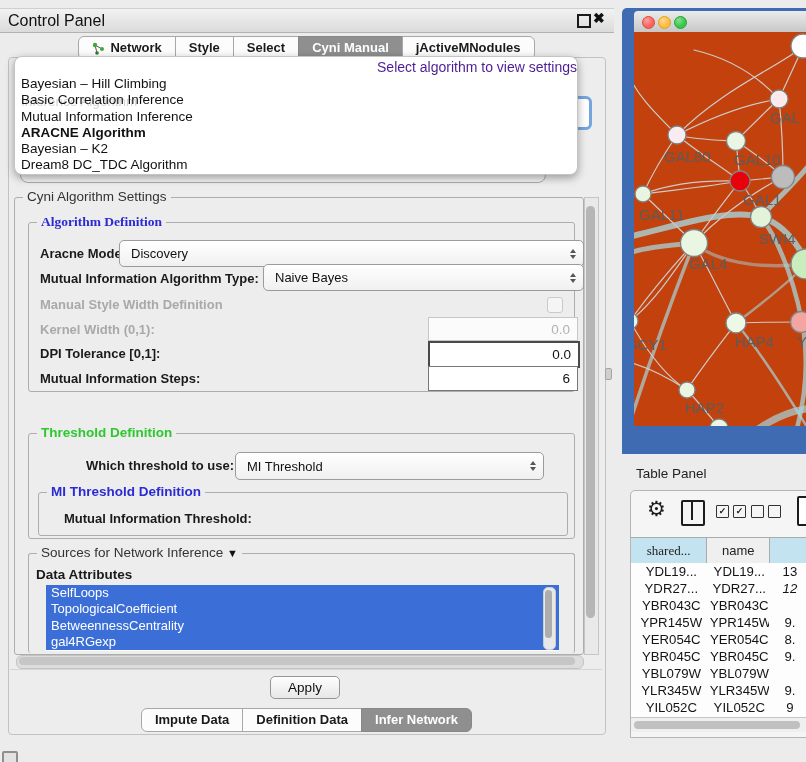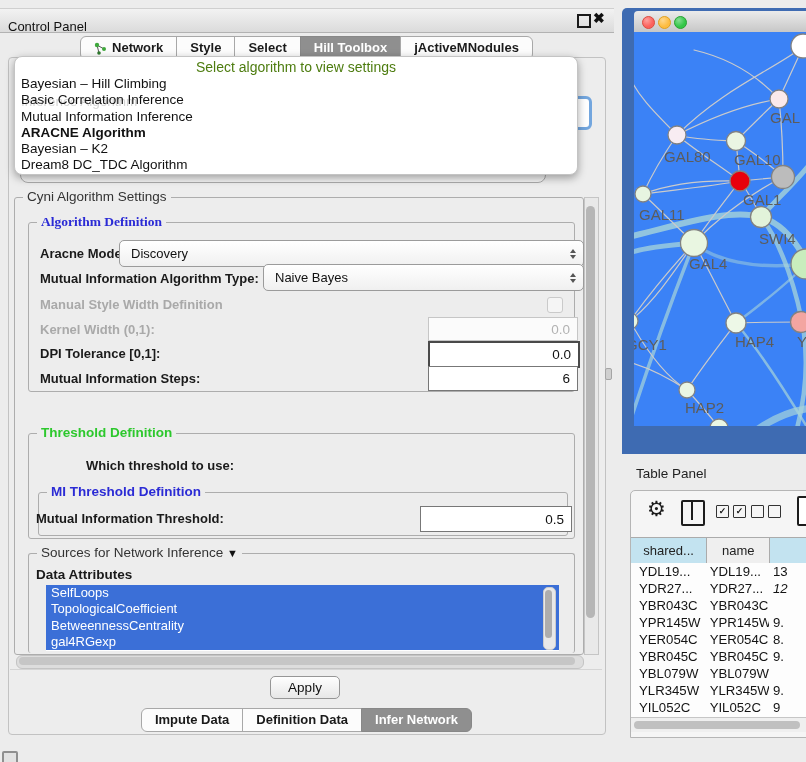--- a/index.html
+++ b/index.html
@@ -3,34 +3,34 @@
 <meta charset="utf-8">
 <style>
   html,body{margin:0;padding:0;}
   body{width:806px;height:762px;position:relative;overflow:hidden;background:#ECECEC;
        font-family:"Liberation Sans",sans-serif;-webkit-font-smoothing:antialiased;}
   .abs{position:absolute;}
   
   #control-panel{left:0;top:8px;width:614px;height:726px;}
   .cp-titlebar{left:0;top:0;width:614px;height:23px;background:linear-gradient(#F2F2F2,#DBDBDB);
     border-top:1px solid #CFCFCF;border-bottom:1px solid #B2B2B2;}
-  .cp-title{left:8px;top:10px;font-size:13px;color:#111;text-align:right;}
+  .cp-title{left:8px;top:3px;font-size:16px;color:#111;text-align:right;}
   .float-btn{left:577px;top:5px;width:10px;height:10px;border:2px solid #1A1A1A;background:transparent;}
   .close-btn{left:593px;top:1px;font-size:14px;font-weight:bold;color:#111;}
   #top-tabs{left:0;top:28px;width:614px;display:flex;justify-content:center;}
   .tab{height:22px;line-height:22px;padding:0 13px;background:#FCFCFC;border:1px solid #A8A8A8;
     margin-left:-1px;font-size:13px;font-weight:bold;color:#1A1A1A;display:flex;align-items:center;gap:5px;}
   .tab:first-child{border-radius:6px 0 0 6px;}
   .tab:last-child{border-radius:0 6px 6px 0;}
   .tab.selected{background:#8F8F8F;color:#FFF;border-color:#888;}
   #cp-body{left:8px;top:49px;width:596px;height:676px;background:#EDEDED;border:1px solid #C2C2C2;border-radius:4px;}
   
   #algo-dropdown{left:14px;top:48px;width:562px;height:117px;background:#FFF;border:1px solid #C4C4C4;
     border-radius:8px;box-shadow:0 3px 9px rgba(0,0,0,.35);z-index:10;overflow:hidden;}
-  .algo-prompt{width:100%;text-align:center;margin-top:2px;font-size:14px;color:#4d7c0f;position:relative;z-index:2;}
+  .algo-prompt{width:100%;text-align:right;margin-top:2px;font-size:14px;color:#4c1d95;position:relative;z-index:2;}
   #algo-list{position:absolute;left:4px;top:19px;right:4px;z-index:2;}
   .algo-item{height:16.3px;line-height:16.3px;font-size:13.5px;color:#111;padding-left:2px;white-space:nowrap;}
   .algo-item.bold{font-weight:bold;}
   .ghost-text{left:6px;top:37px;font-size:13.5px;color:#ABABAB;opacity:.5;z-index:1;}
   .ghost-combo-right{left:556px;top:88px;width:30px;height:28px;border-radius:6px;border:3px solid #73A6DE;background:#FFF;z-index:5;}
   .ghost-combo-bottom{left:20px;top:140px;width:524px;height:33px;border-radius:8px;border:1.5px solid #ABABAB;background:#F4F4F4;z-index:5;}
   .ghost-combo-bottom span{position:absolute;left:12px;bottom:9px;font-size:13.5px;color:#CDCDCD;}
   
   .grp{position:absolute;border:1px solid #ADADAD;border-radius:3px;}
   .legend{position:absolute;top:-9px;left:8px;background:#EDEDED;padding:0 4px;font-size:13.5px;color:#333;white-space:nowrap;}
@@ -63,38 +63,38 @@
   .sep{left:10px;top:661px;width:592px;border-top:1px solid #D5D5D5;}
   #apply-btn{left:270px;top:668px;width:68px;height:21px;border:1px solid #969696;border-radius:5px;
     background:linear-gradient(#FEFEFE,#E7E7E7);font-size:13.5px;color:#111;display:flex;align-items:center;justify-content:center;}
   #bottom-tabs{left:0;top:700px;width:614px;display:flex;justify-content:center;}
   
   #network-window{left:622px;top:8px;width:184px;height:446px;background:#3E6BB2;border-top-left-radius:5px;}
   .net-titlebar{left:12px;top:3px;width:172px;height:21px;background:linear-gradient(#EBEBEB,#C7C7C7);
     border-bottom:1px solid #8E8E8E;border-top-left-radius:4px;}
   #traffic{position:absolute;left:8px;top:5px;display:flex;gap:3px;}
   .light{width:11px;height:11px;border-radius:50%;}
-  #net-canvas{left:12px;top:24px;width:172px;height:394px;background:#3b82f6;overflow:hidden;}
+  #net-canvas{left:12px;top:24px;width:172px;height:394px;background:#c2410c;overflow:hidden;}
   
   #table-title{left:636px;top:466px;font-size:13.5px;color:#222;}
   #table-panel{left:630px;top:490px;width:176px;height:246px;background:#F5F5F5;border:1px solid #B5B5B5;
     border-top-left-radius:5px;overflow:hidden;}
   .tp-toolbar{left:0;top:0;width:176px;height:46px;}
   .gear{left:16px;top:6px;font-size:21px;color:#1C1C1C;}
   .split-icon{left:50px;top:9px;width:20px;height:22px;border:2px solid #1C1C1C;border-radius:2px;}
   .split-icon i{position:absolute;left:8px;top:0;width:2px;height:18px;background:#1C1C1C;display:block;}
   .cbpair{position:absolute;display:flex;gap:4px;}
   .cb{width:11px;height:11px;border:1.5px solid #333;border-radius:1px;font-size:9px;line-height:10px;
       text-align:center;color:#111;font-weight:bold;}
   .page-icon{left:166px;top:5px;width:16px;height:26px;border:2px solid #1C1C1C;border-radius:2px;background:#FFF;}
   #tbl-head{position:absolute;left:0;top:46px;width:176px;height:26px;display:flex;border-top:1px solid #ABABAB;border-bottom:1px solid #ABABAB;}
   .hcell{height:26px;line-height:25px;text-align:center;font-size:13px;color:#222;border-right:1px solid #ABABAB;background:#EFEFEF;overflow:hidden;}
   .hcell.hl{background:#C3E3F0;}
   #tbl-body{position:absolute;left:0;top:72px;width:176px;height:154px;background:#FDFDFD;}
-  .trow{display:flex;height:17px;}
+  .trow{display:flex;height:17px;text-align:center;}
   .tcell{font-size:13.2px;color:#141414;line-height:17px;white-space:nowrap;overflow:hidden;}
   .hscroll2{position:absolute;left:0;top:226px;width:176px;height:14px;background:#EFEFEF;border-top:1px solid #C6C6C6;}
   .hthumb2{position:absolute;left:3px;top:3px;width:166px;height:8px;background:#C0C0C0;border-radius:4px;}
   .splitter-dot{left:605px;top:368px;width:5px;height:10px;background:#CFCFCF;border:1px solid #A5A5A5;border-radius:2px;}
   #corner-icon{left:2px;top:751px;width:12px;height:12px;border:2px solid #8F8F8F;border-radius:2px;background:#E2E2E2;}
 </style>
 </head>
 <body>
 
 <div class="abs" id="control-panel">
@@ -115,21 +115,21 @@
         </svg>
         <span>Network</span>
       </div>
       <div class="tab">
         <span>Style</span>
       </div>
       <div class="tab">
         <span>Select</span>
       </div>
       <div class="tab selected">
-        <span>Hill Toolbox</span>
+        <span>Cyni Manual</span>
       </div>
       <div class="tab">
         <span>jActiveMNodules</span>
       </div>
     </div>
 
   <div class="abs" id="cp-body"></div>
 
   <div class="abs ghost-combo-right"></div>
   <div class="abs ghost-combo-bottom">
@@ -182,25 +182,31 @@
   <div class="lbl" style="left:40px;top:338px;">DPI Tolerance [0,1]:</div>
   <div class="field strong" style="left:428px;top:333px;width:141px;height:23px;">0.0</div>
   <div class="lbl" style="left:40px;top:363px;">Mutual Information Steps:</div>
   <div class="field" style="left:428px;top:358px;width:141px;height:23px;">6</div>
 
 
   <div class="grp" style="left:28px;top:425px;width:545px;height:104px;">
     <span class="legend green">Threshold Definition</span>
   </div>
   <div class="lbl" style="left:86px;top:450px;">Which threshold to use:</div>
+  <div class="combo" style="left:235px;top:444px;width:296px;height:26px;">
+    <span>MI Threshold</span>
+    <span class="stepper">
+        <i class="tri-up"></i>
+        <i class="tri-down"></i>
+      </span>
+  </div>
   <div class="grp" style="left:38px;top:484px;width:528px;height:42px;">
     <span class="legend blue">MI Threshold Definition</span>
   </div>
-  <div class="lbl" style="left:36px;top:503px;">Mutual Information Threshold:</div>
-  <div class="field" style="left:420px;top:498px;width:143px;height:24px;">0.5</div>
+  <div class="lbl" style="left:64px;top:503px;">Mutual Information Threshold:</div>
 
   <div class="grp" style="left:28px;top:545px;width:545px;height:99px;border-bottom:none;">
     <span class="legend">
       <span>Sources for Network Inference</span>
       <span class="tri-downchar"> ▼</span>
     </span>
   </div>
   <div class="lbl" id="attr-label" style="left:36px;top:559px;">Data Attributes</div>
   <div id="attr-list">
       <div class="attr-item">SelfLoops</div>
@@ -319,21 +325,21 @@
       <div class="cb">✓</div>
       <div class="cb">✓</div>
     </div>
     <div class="cbpair" style="left:120px;top:14px;">
       <div class="cb"></div>
       <div class="cb"></div>
     </div>
     <div class="abs page-icon"></div>
   </div>
   <div id="tbl-head">
-      <div class="hcell hl" style="width: 80px;">shared...</div>
+      <div class="hcell hl" style="width: 80px; font-family: Liberation Serif, serif;">shared...</div>
       <div class="hcell" style="width: 66px;">name</div>
       <div class="hcell hl" style="width: 38px;"></div>
     </div>
   <div id="tbl-body">
       <div class="trow">
         <div class="tcell" style="width: 72px; padding-left: 8px;">YDL19...</div>
         <div class="tcell" style="width: 66px; padding-left: 6px;">YDL19...</div>
         <div class="tcell" style="width: 38px; padding-left: 4px;">13</div>
       </div>
       <div class="trow">

